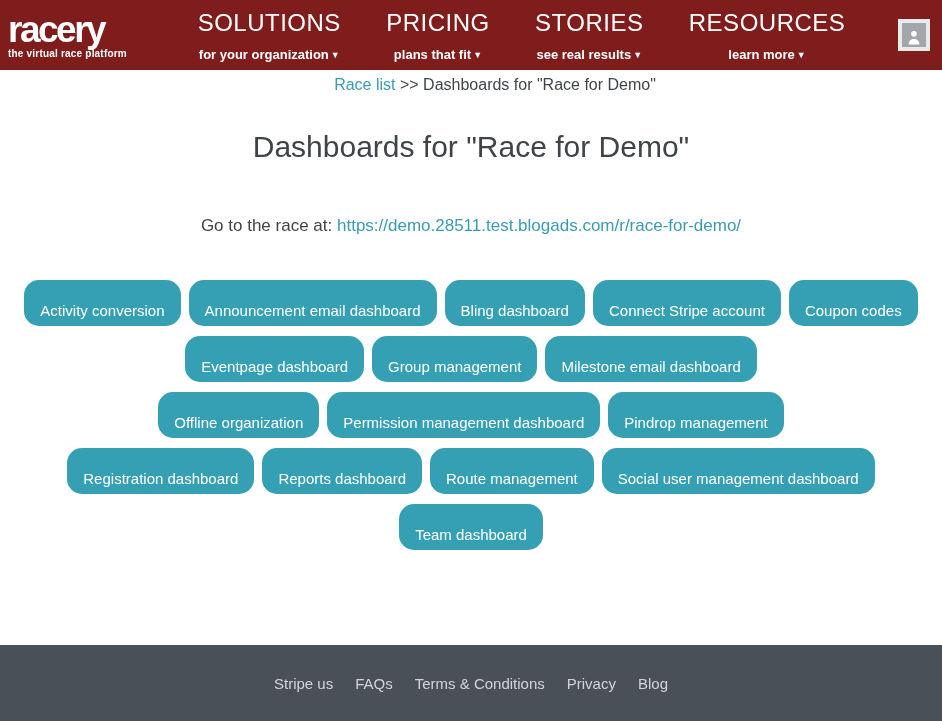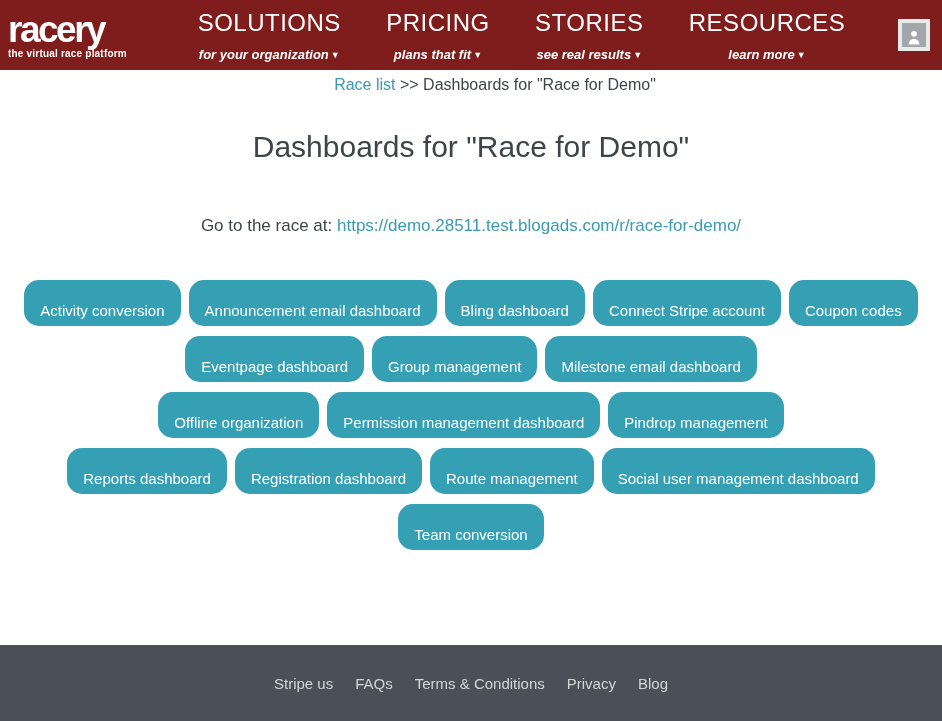--- a/index.html
+++ b/index.html
@@ -57,21 +57,20 @@
     font-size: 24px;
     font-weight: 400;
     letter-spacing: 0.5px;
     display: block;
   }
   .nav-item .nav-sub {
     font-size: 13px;
     font-weight: bold;
     display: block;
     margin-top: 10px;
-    font-style: italic;
   }
   .nav-item .arrow {
     font-size: 9px;
     vertical-align: 1px;
     margin-left: 2px;
   }
   .avatar {
     width: 32px;
     height: 32px;
     background: #e9eaea;
@@ -222,27 +221,27 @@
       <button class="dash-btn">Eventpage dashboard</button>
       <button class="dash-btn">Group management</button>
       <button class="dash-btn">Milestone email dashboard</button>
     </div>
     <div class="btn-row">
       <button class="dash-btn">Offline organization</button>
       <button class="dash-btn">Permission management dashboard</button>
       <button class="dash-btn">Pindrop management</button>
     </div>
     <div class="btn-row">
+      <button class="dash-btn">Registration dashboard</button>
       <button class="dash-btn">Reports dashboard</button>
-      <button class="dash-btn">Registration dashboard</button>
       <button class="dash-btn">Route management</button>
       <button class="dash-btn">Social user management dashboard</button>
     </div>
     <div class="btn-row">
-      <button class="dash-btn">Team conversion</button>
+      <button class="dash-btn">Team dashboard</button>
     </div>
   </div>
 
 </main>
 
 <footer class="footer">
   <a>Stripe us</a>
   <a>FAQs</a>
   <a>Terms &amp; Conditions</a>
   <a>Privacy</a>

